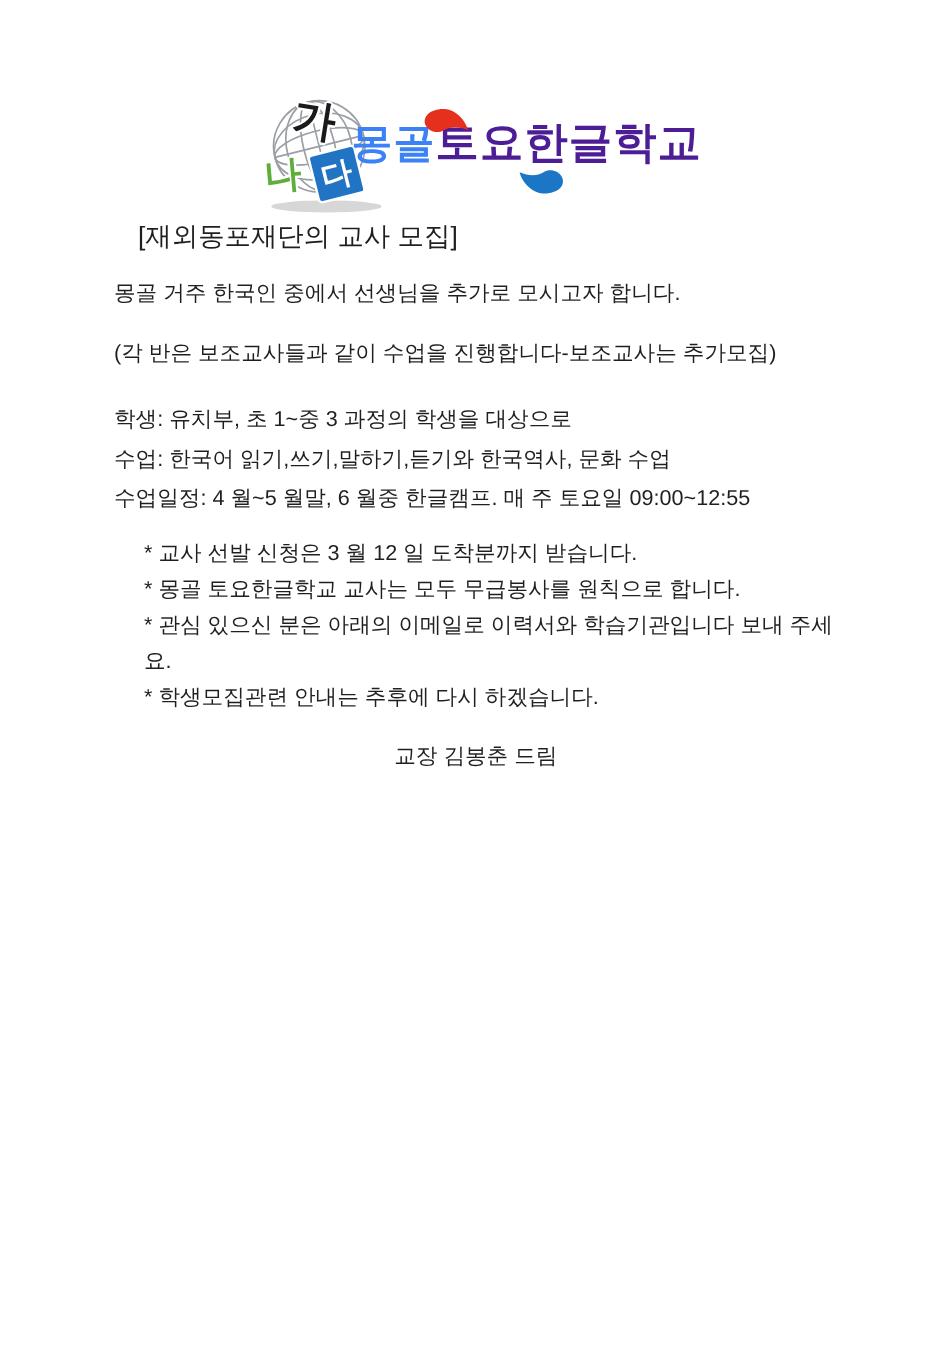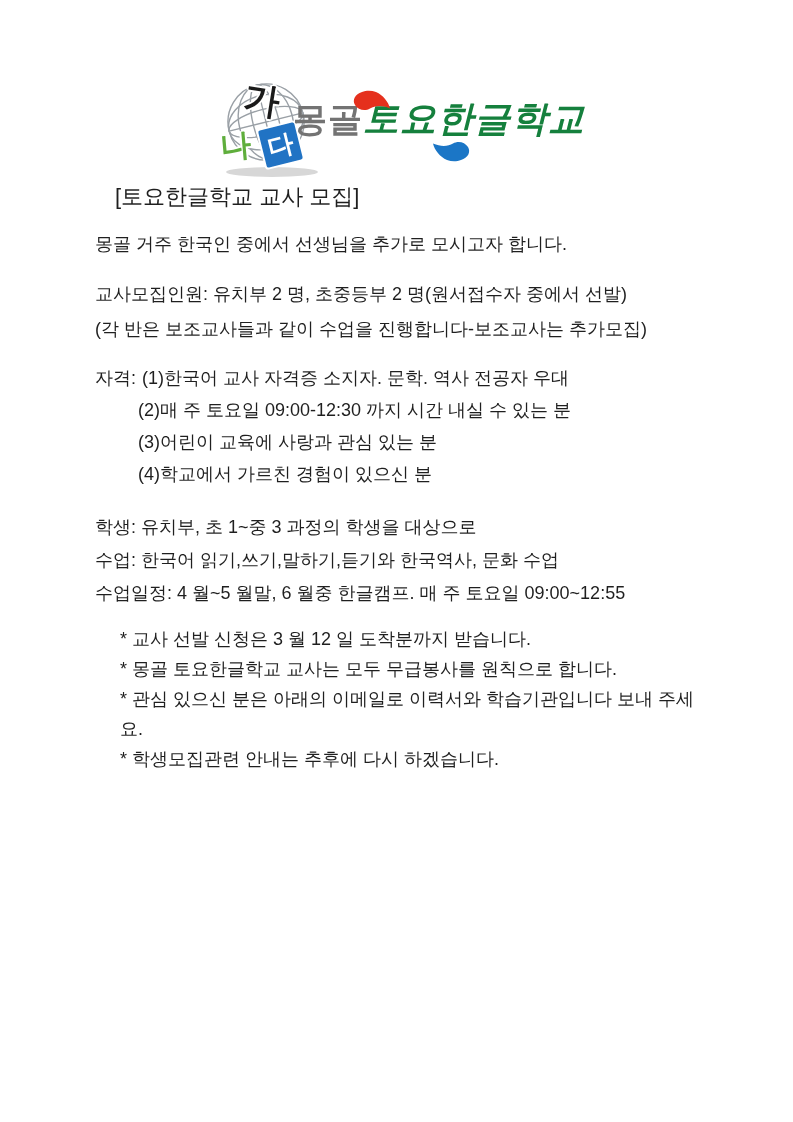--- a/index.html
+++ b/index.html
@@ -19,22 +19,22 @@
   .tile { position:absolute; font-weight:700; line-height:1;
           text-shadow:-2px 0 #fff,2px 0 #fff,0 -2px #fff,0 2px #fff,-1px -1px #fff,1px 1px #fff,1px -1px #fff,-1px 1px #fff; }
   .tile-ga { left:22px; top:0px;  font-size:36px; transform:rotate(9deg);  color:#1a1a1a; }
   .tile-na { left:-2px; top:48px; font-size:31px; transform:rotate(-5deg); color:#5fae3c; }
   .tile-da { left:38px; top:42px; width:37px; height:38px; background:#2173c4;
              border:2px solid #ffffff; border-radius:4px; transform:rotate(-14deg);
              display:flex; align-items:center; justify-content:center;
              font-size:26px; font-weight:700; color:#ffffff; text-shadow:none; }
   .wordmark { position:absolute; left:293px; top:101px; white-space:nowrap;
               font-weight:700; line-height:1; letter-spacing:1px; }
-  .wm-black { font-size:34px; color:#737373; }
-  .wm-green { font-size:36px; color:#15803d;font-style:italic; }
+  .wm-black { font-size:34px; color:#3b82f6; }
+  .wm-green { font-size:36px; color:#4c1d95; }
   .swash { position:absolute; width:40px; height:22px; }
   .swash-red  { left:352px; top:90px; }
   .swash-blue { left:431px; top:140px; transform:rotate(180deg); }
 
   
   .content { padding:180px 95px 0 95px; }
   .line { line-height:35px; font-size:18px; white-space:nowrap; }
   .wrapfree { white-space:normal; }
   .justify { white-space:normal; text-align:justify; text-align-last:justify; }
 
@@ -93,48 +93,44 @@
     <svg class="swash swash-red" viewBox="0 0 40 22">
       <path d="M10 2 C3 4 0 10 3 15 C6 20 13 21.5 18 18.5 C23 15.5 30 15 38 18.5 C36.5 12 31 5 24 2 C19 0.2 14 0.5 10 2 Z" fill="#e5301d"></path>
     </svg>
     <svg class="swash swash-blue" viewBox="0 0 40 22">
       <path d="M10 2 C3 4 0 10 3 15 C6 20 13 21.5 18 18.5 C23 15.5 30 15 38 18.5 C36.5 12 31 5 24 2 C19 0.2 14 0.5 10 2 Z" fill="#1b76c6"></path>
     </svg>
   </div>
 
   <div class="content">
 
-    <div class="title">[토요한글학교 교사 모집]</div>
+    <div class="title">[재외동포재단의 교사 모집]</div>
 
 
     <div class="p-notice">
       <div class="line wrapfree">몽골 거주 한국인 중에서 선생님을 추가로 모시고자 합니다.</div>
     </div>
 
     <div class="p-recruit">
-      <div class="line wrapfree">교사모집인원: 유치부 2 명, 초중등부 2 명(원서접수자 중에서 선발)</div>
       <div class="line wrapfree">(각 반은 보조교사들과 같이 수업을 진행합니다-보조교사는 추가모집)</div>
     </div>
 
-    <div class="p-qual">
-      <div class="line wrapfree"><span class="qual-label">자격:</span><span>(1)한국어 교사 자격증 소지자. 문학. 역사 전공자 우대</span></div>
-      <div class="line wrapfree qual-indent">(2)매 주 토요일 09:00-12:30 까지 시간 내실 수 있는 분</div>
-      <div class="line wrapfree qual-indent">(3)어린이 교육에 사랑과 관심 있는 분</div>
-      <div class="line wrapfree qual-indent">(4)학교에서 가르친 경험이 있으신 분</div>
-    </div>
 
     <div class="p-details">
       <div class="line wrapfree">학생: 유치부, 초 1~중 3 과정의 학생을 대상으로</div>
       <div class="line wrapfree">수업: 한국어 읽기,쓰기,말하기,듣기와 한국역사, 문화 수업</div>
       <div class="line wrapfree">수업일정: 4 월~5 월말, 6 월중 한글캠프. 매 주 토요일 09:00~12:55</div>
     </div>
 
     <div class="p-notes">
       <div class="line wrapfree">* 교사 선발 신청은 3 월 12 일 도착분까지 받습니다.</div>
       <div class="line wrapfree">* 몽골 토요한글학교 교사는 모두 무급봉사를 원칙으로 합니다.</div>
       <div class="line wrapfree">* 관심 있으신 분은 아래의 이메일로 이력서와 학습기관입니다 보내 주세요.</div>
       <div class="line wrapfree">* 학생모집관련 안내는 추후에 다시 하겠습니다.</div>
     </div>
 
 
+    <div class="p-signature">
+      <div class="line wrapfree">교장 김봉춘 드림</div>
+    </div>
 
   </div>
 </div>
 
 </body></html>

